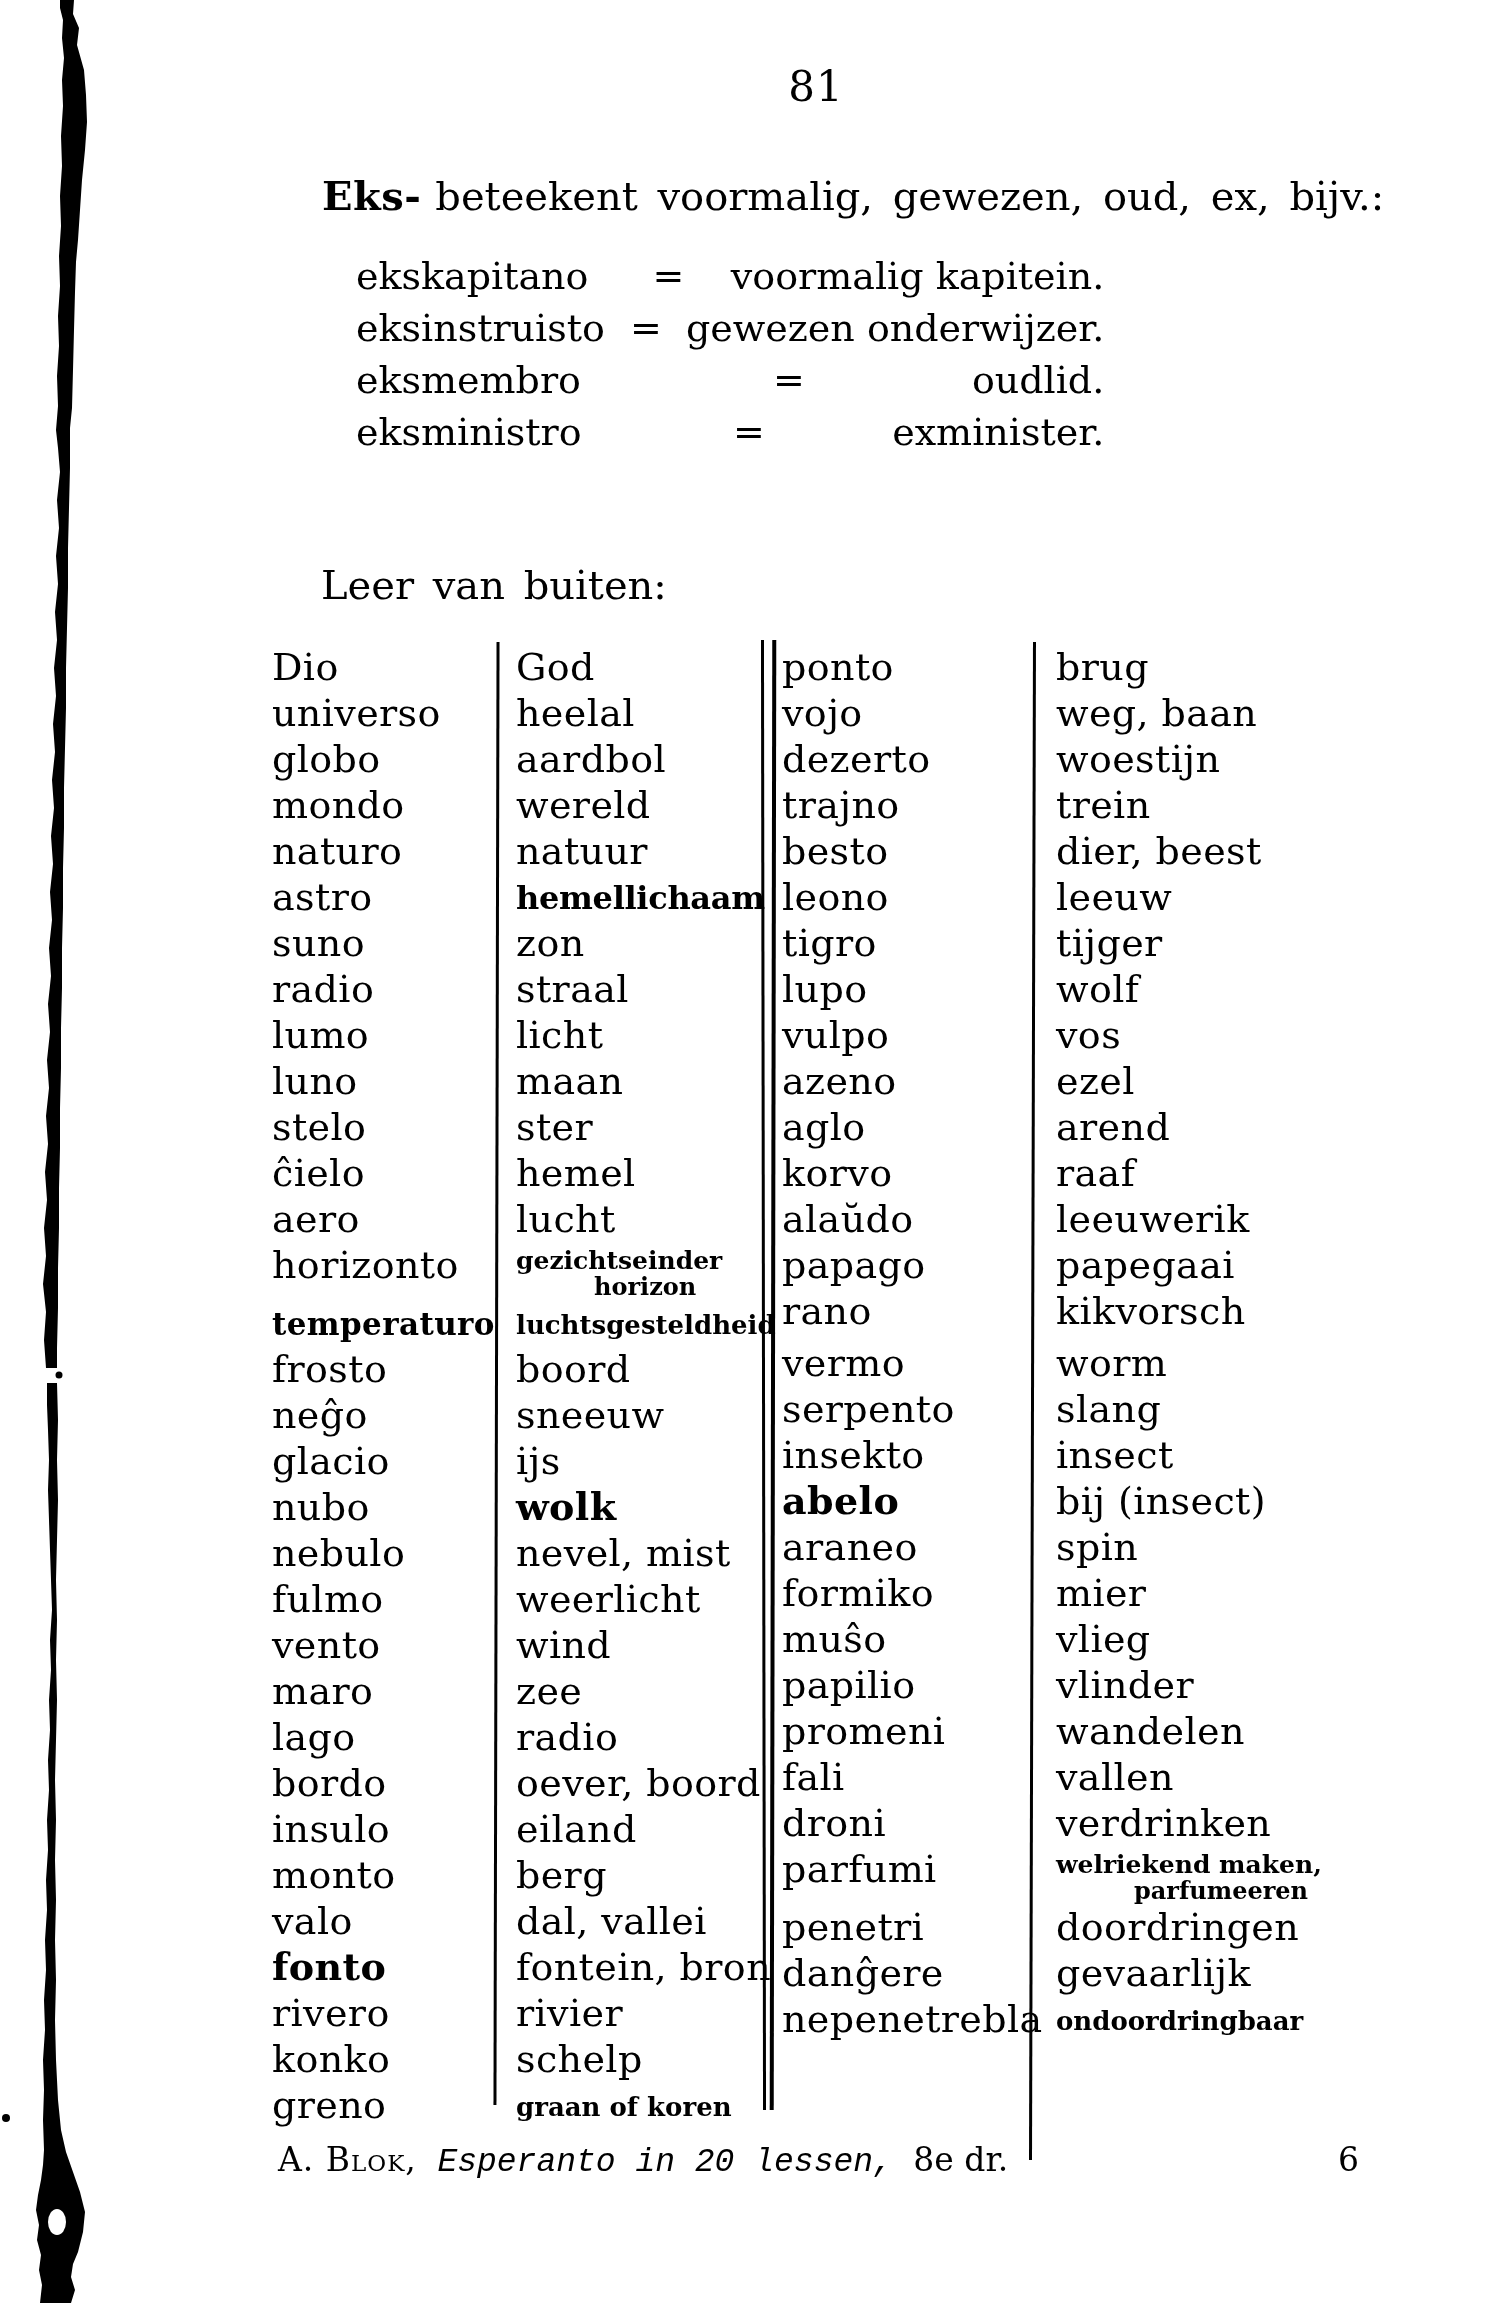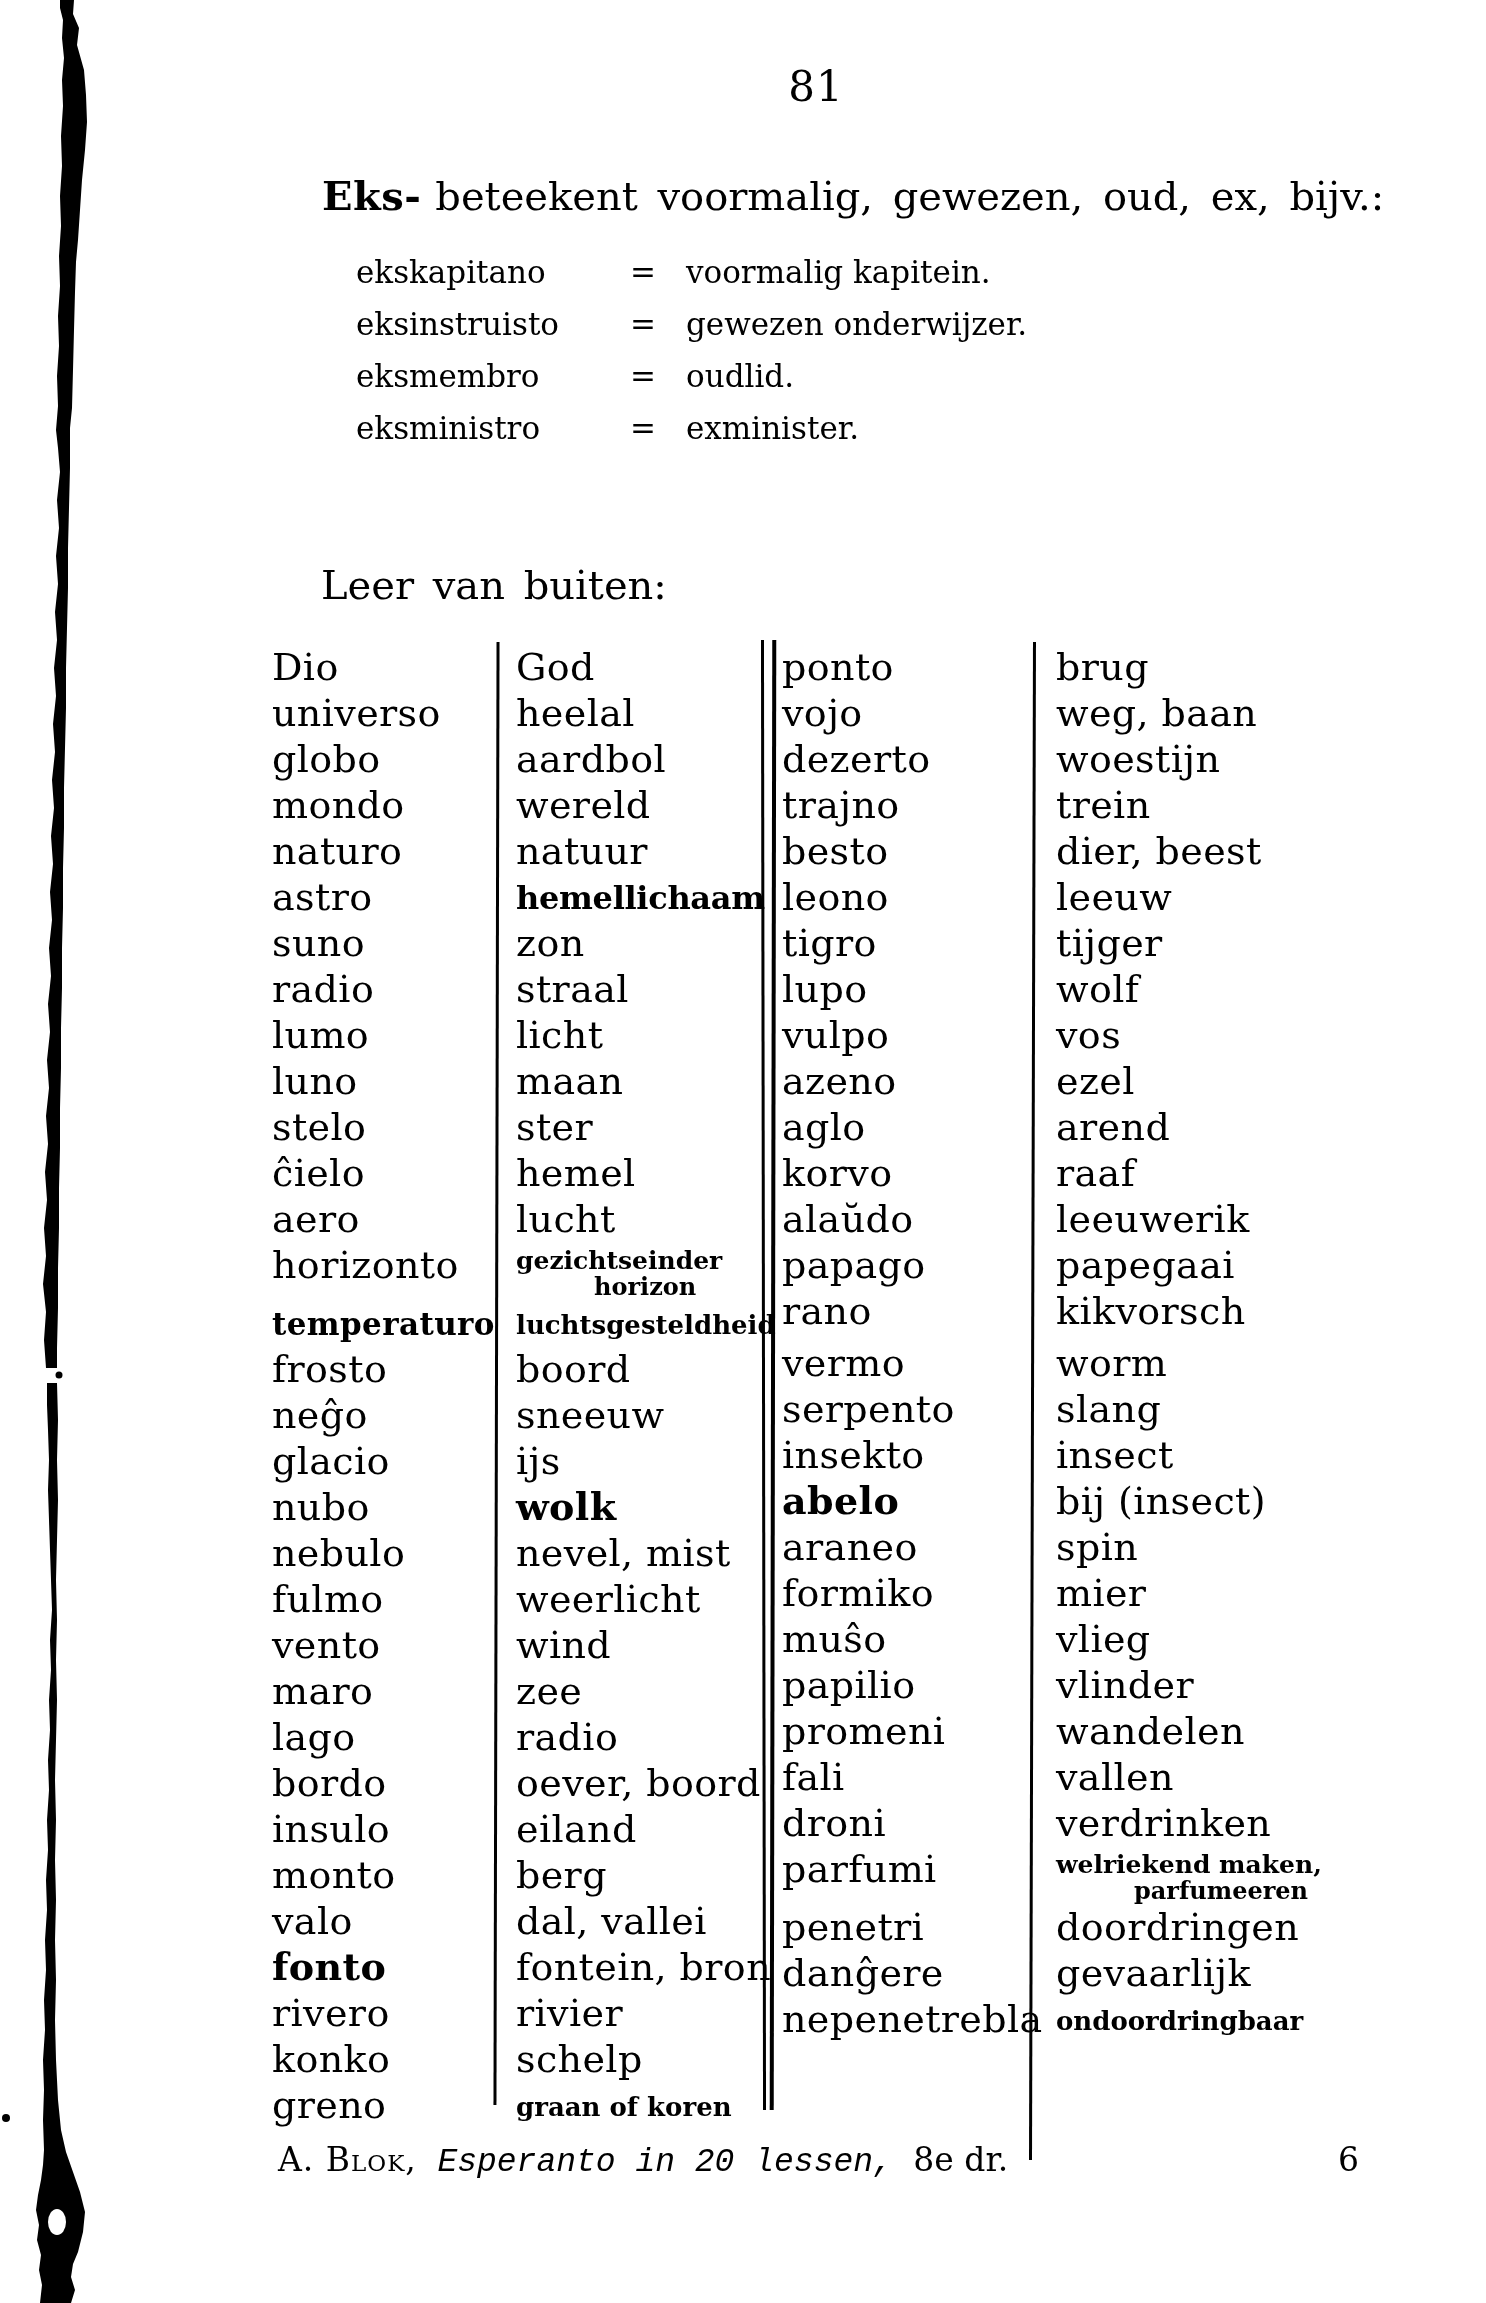--- a/index.html
+++ b/index.html
@@ -16,21 +16,21 @@
     position:absolute; top:62px; left:776px; width:80px;
     font-size:42px; text-align:center; letter-spacing:1px;
   }
   .intro {
     position:absolute; top:172px; left:322px; width:1100px;
     font-size:40px; word-spacing:7px; white-space:nowrap;
   }
   .intro .b { font-weight:bold; margin-right:14px; letter-spacing:0.5px; }
 
   .examples { position:absolute; top:254px; left:356px; }
-  .exrow { display:flex; height:52px; font-size:31px; white-space:nowrap; }
+  .exrow { display:flex; height:52px; font-size:38px; white-space:nowrap;justify-content:space-between; }
   .ex-eo { width:274px; }
   .ex-eq { width:56px; }
 
   .learn {
     position:absolute; top:562px; left:321px;
     font-size:40px; word-spacing:6px;
   }
 
   .vhalf { position:absolute; top:645px; display:flex; flex-direction:column; }
   .vhalf-left  { left:272px; width:480px; }

